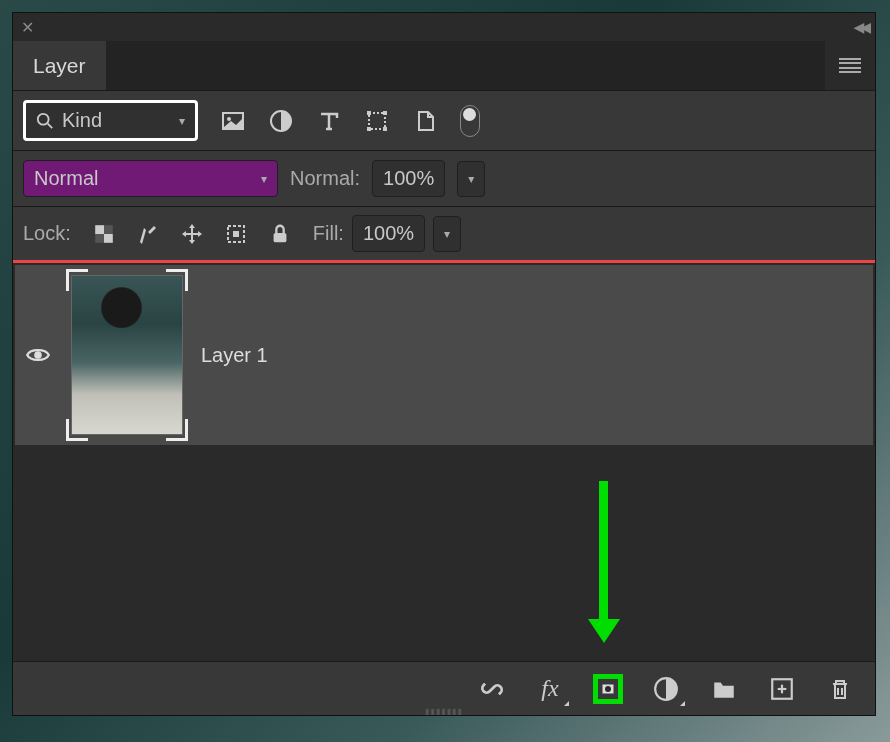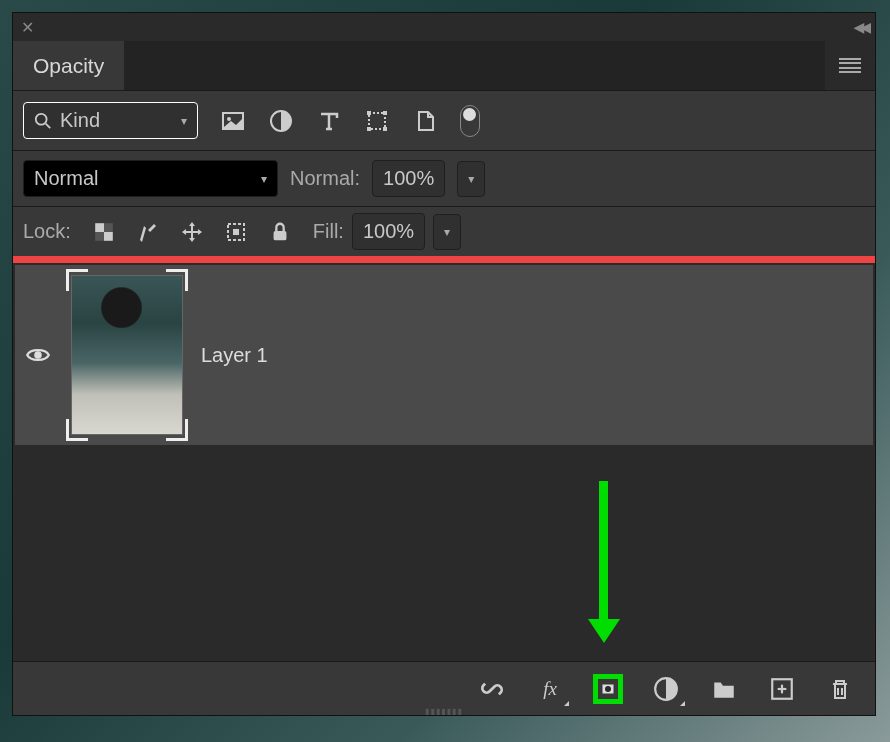--- a/index.html
+++ b/index.html
@@ -80,21 +80,21 @@
     align-items: center;
     padding: 0 10px;
     gap: 22px;
     border-bottom: 1px solid #1a1a1a;
   }
   .kind-select {
     display: flex;
     align-items: center;
     gap: 8px;
     background: #303030;
-    border: 1px solid #ffffff;
+    border: 3px solid #ffffff;
     border-radius: 4px;
     padding: 6px 10px;
     width: 175px;
     justify-content: space-between;
     cursor: pointer;
   }
   .kind-left { display: flex; align-items: center; gap: 8px; }
   .search-icon { width: 18px; height: 18px; }
   .chev { font-size: 12px; color: #aaa; }
   .icon-btn {
@@ -123,21 +123,21 @@
     display: flex;
     align-items: center;
     padding: 0 10px;
     gap: 12px;
     border-bottom: 1px solid #1a1a1a;
   }
   .blend-select {
     display: flex;
     align-items: center;
     justify-content: space-between;
-    background: #000000;
+    background: #701a75;
     border: 1px solid #1f1f1f;
     border-radius: 4px;
     padding: 6px 10px;
     width: 255px;
     cursor: pointer;
   }
   .label-text { color: #aaa; font-size: 20px; }
   .pct-box {
     display: flex;
     align-items: center;
@@ -158,21 +158,21 @@
     cursor:pointer;
     font-size:12px;color:#aaa;
   }
   .lock-row {
     height: 56px;
     background: #383838;
     display: flex;
     align-items: center;
     padding: 0 10px;
     gap: 20px;
-    border-bottom: 7px solid #ef4444;
+    border-bottom: 3px solid #ef4444;
   }
   .lock-icons { display: flex; align-items: center; gap: 18px; }
   .lock-icon {
     width: 26px; height: 26px;
     display:flex;align-items:center;justify-content:center;
     cursor:pointer;
     color:#ccc;
   }
   .fill-group { display:flex; align-items:center; gap: 8px; }
   .layer-list {
@@ -288,21 +288,21 @@
 
 <div class="panel">
 
   <div class="titlebar">
     <span class="close-x">✕</span>
     <span class="collapse-arrows">◀◀</span>
   </div>
 
   <div class="tabbar">
     <div class="tab">
-      <span>Opacity</span>
+      <span>Layer</span>
     </div>
     <div class="tab-rest"></div>
     <div class="hamburger">
       <div class="hamburger-lines">
         <span></span>
           <span></span>
           <span></span>
           <span></span>
       </div>
     </div>
@@ -431,21 +431,21 @@
     </div>
   </div>
 
   <div class="bottom-bar">
     <div class="bottom-icon">
       <svg viewBox="0 0 24 24" width="26" height="26">
           <path d="M9 12 a4 4 0 0 1 0-8 h2 M15 12 a4 4 0 0 1 0 8 h-2 M9 12 H15" fill="none" stroke="#ccc" stroke-width="2.5" transform="rotate(-45 12 12)"></path>
         </svg>
     </div>
     <div class="bottom-icon">
-      <span style="font-style:italic;font-size:19px;font-family:serif;">fx</span>
+      <span style="font-style:italic;font-size:24px;font-family:serif;">fx</span>
       <div class="dropdown-corner"></div>
     </div>
     <div class="bottom-icon highlight-box">
       <svg viewBox="0 0 24 24" width="26" height="22">
           <rect x="1" y="3" width="22" height="18" fill="#ddd"></rect>
           <circle cx="12" cy="12" r="6" fill="#2a2a2a"></circle>
         </svg>
     </div>
     <div class="bottom-icon">
       <svg viewBox="0 0 24 24" width="26" height="26">

